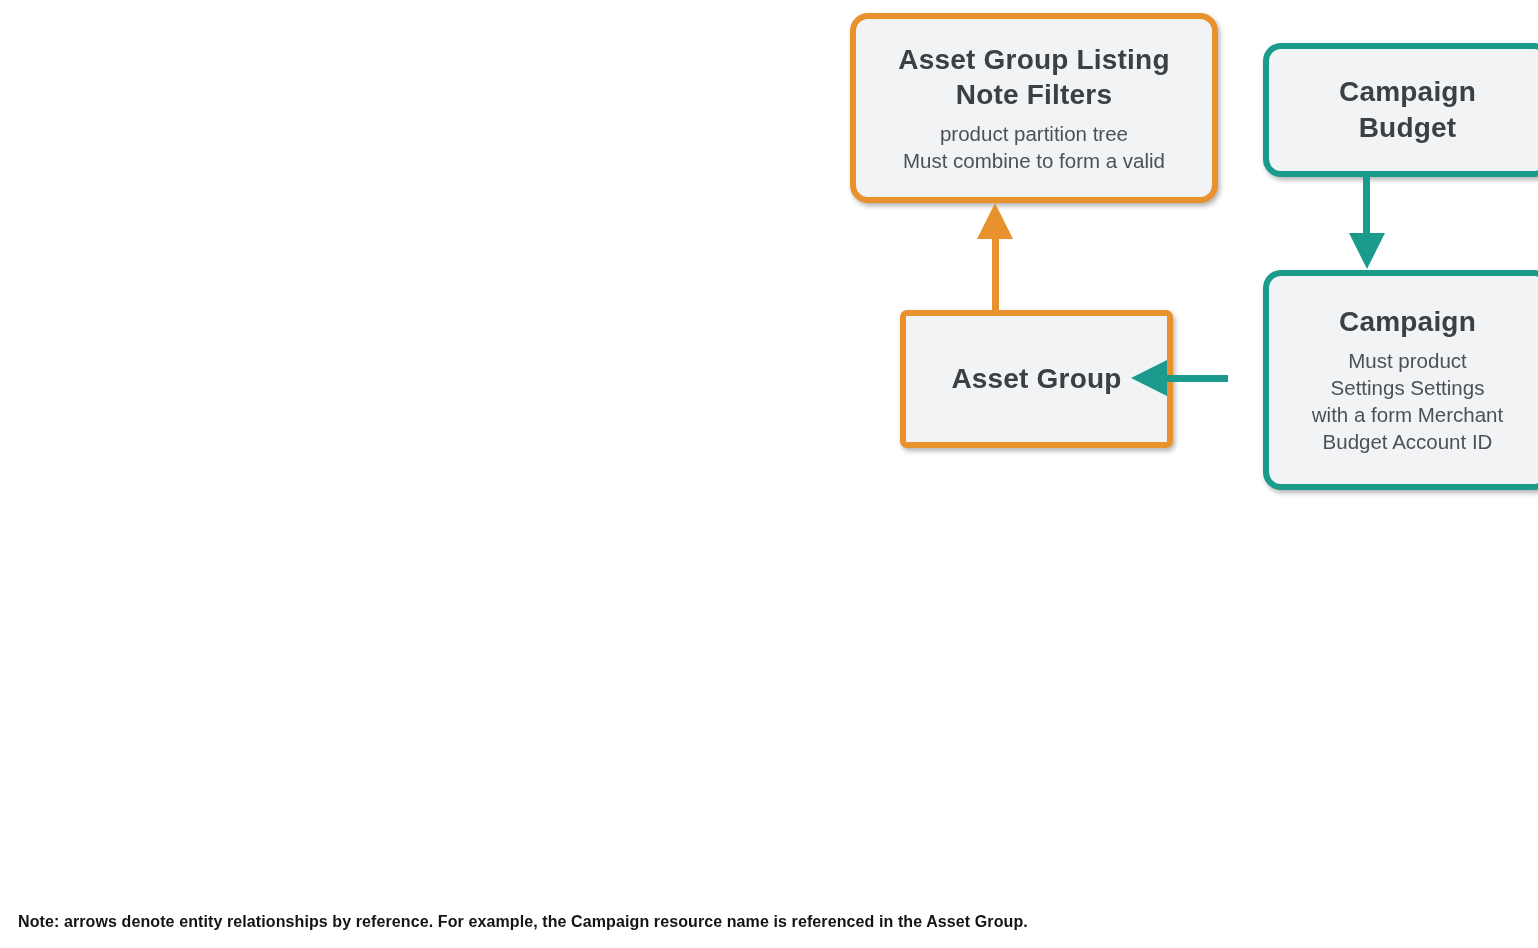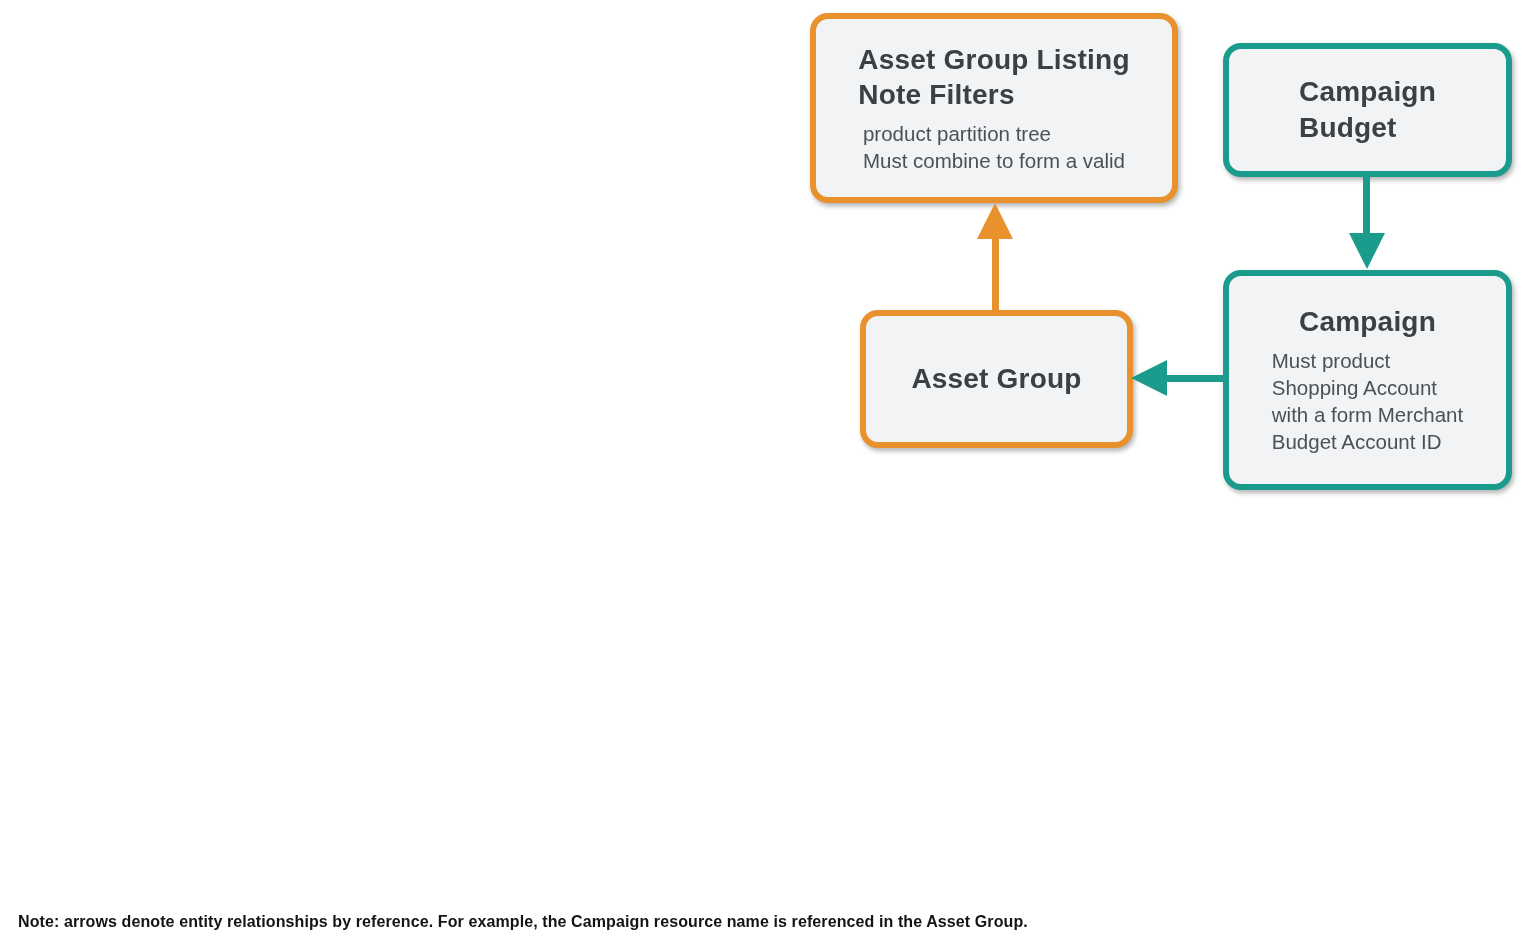--- a/index.html
+++ b/index.html
@@ -16,42 +16,44 @@
   }
   .node {
     position: absolute;
     box-sizing: border-box;
     background: var(--box-fill, #F1F3F4);
     border-radius: 18px;
     display: flex;
     flex-direction: column;
     align-items: center;
     justify-content: center;
+    text-align: center;
     box-shadow: 2px 3px 5px rgba(0,0,0,0.30);
     padding: 8px 14px;
+    margin-left: 40px;
   }
   .node.orange { border: 6px solid var(--orange, #E8912D); }
   .node.teal   { border: 6px solid var(--teal, #1A9B8B); }
   .node-title {
     font-weight: bold;
     font-size: 28px;
     line-height: 1.28;
     color: var(--title-text, #3C4043);
     letter-spacing: 0.2px;
   }
   .node-subtitle {
     font-size: 20.5px;
     line-height: 1.32;
     color: var(--subtitle-text, #4D5156);
     margin-top: 7px;
   }
   
   #node-aglgf           { left: 810px;  top: 13px;  width: 368px; height: 190px; }
   #node-campaign-budget { left: 1223px; top: 43px;  width: 289px; height: 134px; }
-  #node-asset-group     { left: 860px;  top: 310px; width: 273px; height: 138px; }
+  #node-asset-group     { left: 860px;  top: 310px; width: 273px; height: 138px; border-radius: 7px; }
   #node-campaign        { left: 1223px; top: 270px; width: 289px; height: 220px; }
 
   
   .shaft, .head { position: absolute; }
   .shaft-orange { background: var(--orange, #E8912D); }
   .shaft-teal   { background: var(--teal, #1A9B8B); }
   .head { width: 0; height: 0; }
 
   
   #arrow-up-shaft { left: 992px; top: 234px; width: 7px; height: 78px; }
@@ -110,21 +112,21 @@
 </div>
 
 <div class="node orange" id="node-asset-group">
   <div class="node-title">Asset Group</div>
 </div>
 
 <div class="node teal" id="node-campaign">
   <div class="node-title">Campaign</div>
   <div class="node-subtitle">
     <div>Must product</div>
-    <div>Shopping Account</div>
+    <div>Settings Settings</div>
     <div>with a form Merchant</div>
     <div>Budget Account ID</div>
   </div>
 </div>
 
 <div class="shaft shaft-orange" id="arrow-up-shaft"></div>
 <div class="head" id="arrow-up-head"></div>
 
 <div class="shaft shaft-teal" id="arrow-down-shaft"></div>
 <div class="head" id="arrow-down-head"></div>

